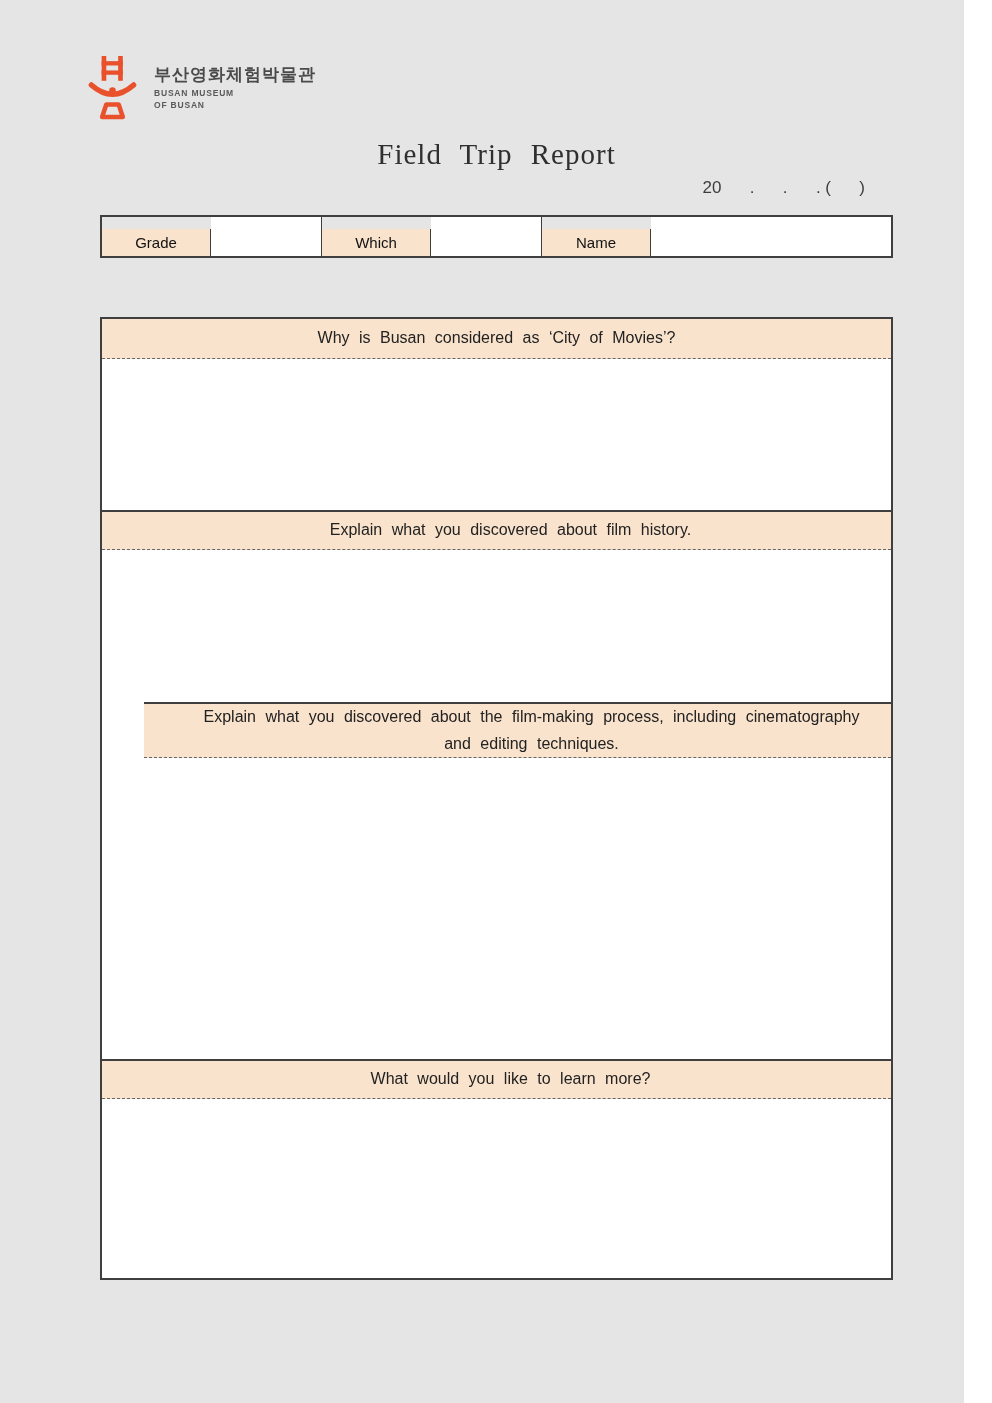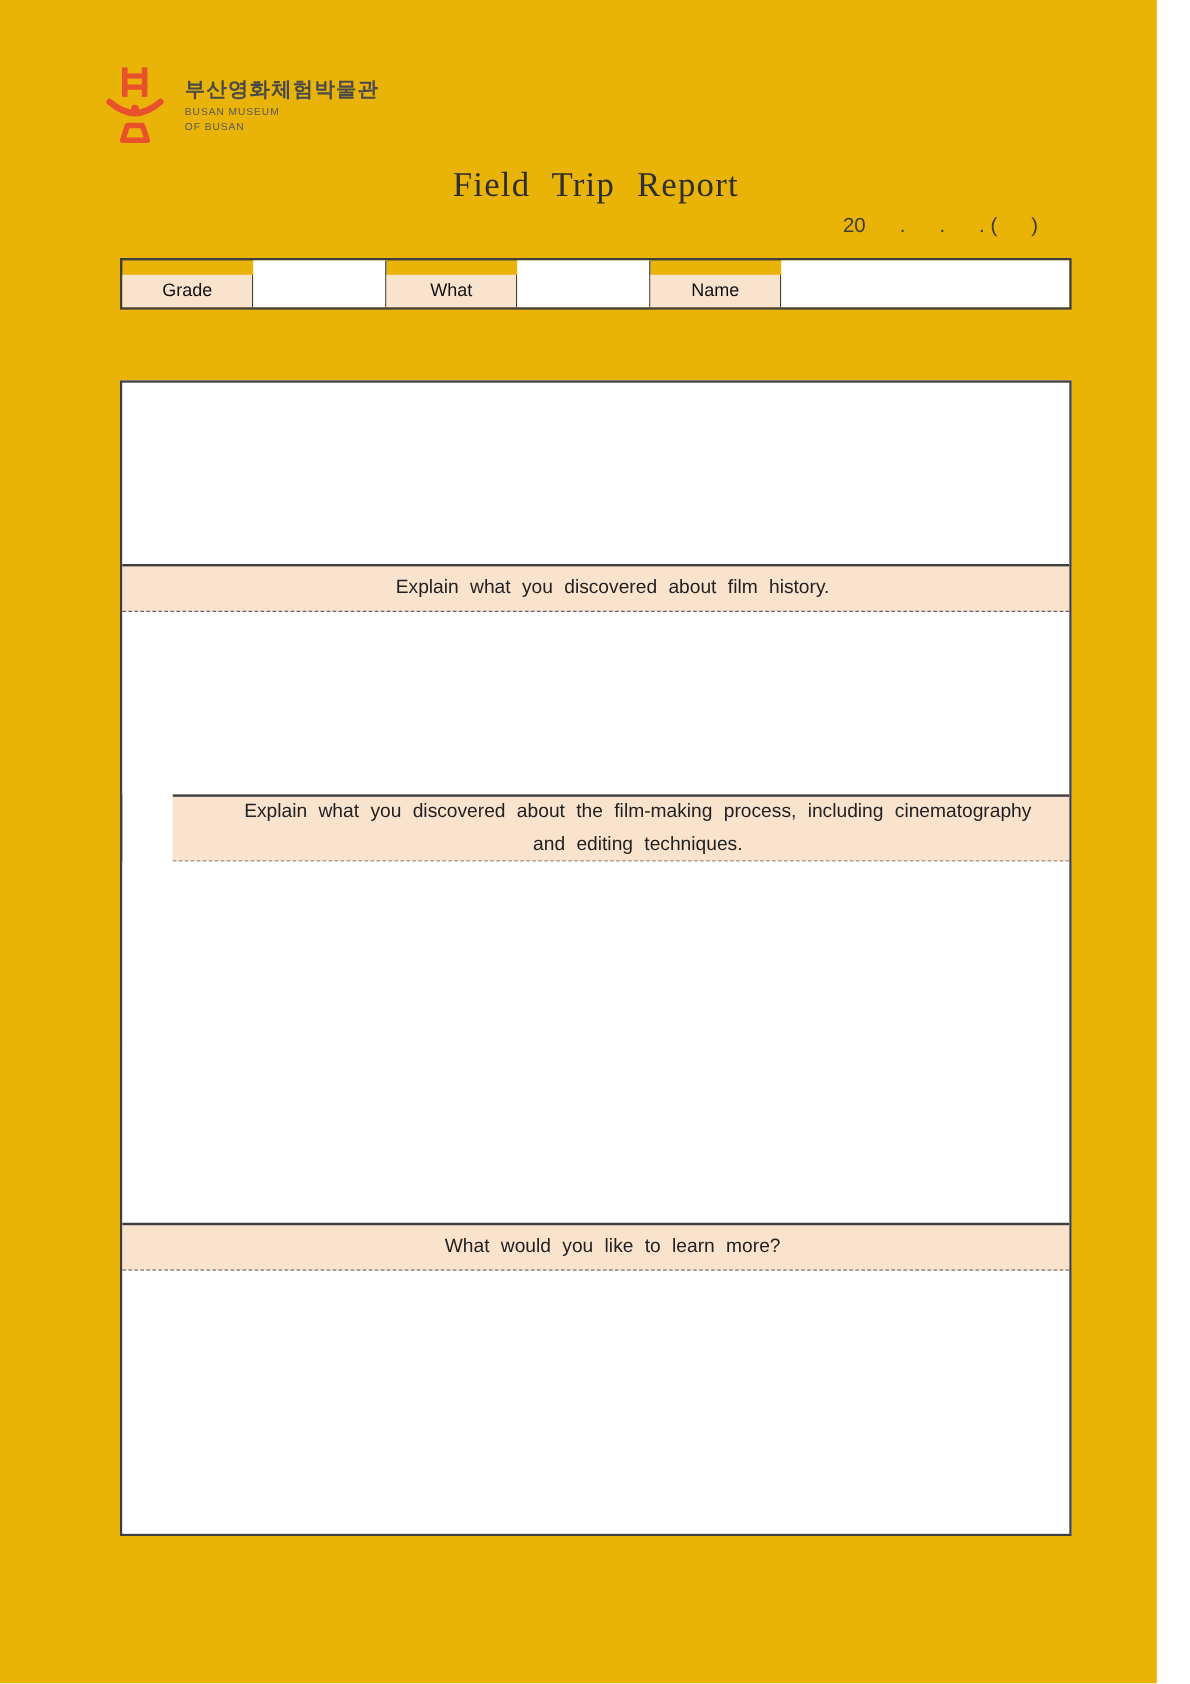--- a/index.html
+++ b/index.html
@@ -5,21 +5,21 @@
   * { margin: 0; padding: 0; box-sizing: border-box; }
   html, body { background: #ffffff; }
   body {
     font-family: "Liberation Sans", sans-serif;
     color: #222222;
   }
   .page {
     position: relative;
     width: 964px;
     height: 1403px;
-    background: #eab308;
+    background: #e5e5e5;
     overflow: hidden;
   }
 
   
   .logo {
     position: absolute;
     left: 88px;
     top: 56px;
     display: flex;
     align-items: center;
@@ -29,21 +29,21 @@
   .logo-text .kr {
     font-size: 17px;
     font-weight: bold;
     color: #4a4a4a;
     letter-spacing: 1px;
     line-height: 1.15;
   }
   .logo-text .en {
     margin-top: 4px;
     font-size: 8.5px;
-    font-weight: normal;
+    font-weight: bold;
     color: #5a5a5a;
     letter-spacing: 0.8px;
     line-height: 1.35;
   }
 
   
   .title {
     position: absolute;
     left: 100px;
     width: 793px;
@@ -150,28 +150,31 @@
     </div>
   </div>
 
   <div class="title">Field Trip Report</div>
 
   <div class="date-line">20      .      .      . (      )</div>
 
   <div class="info-table">
     <div class="cell label">Grade</div>
     <div class="cell value"></div>
-    <div class="cell label">What</div>
+    <div class="cell label">Which</div>
     <div class="cell value"></div>
     <div class="cell label">Name</div>
     <div class="cell value-wide"></div>
   </div>
 
   <div class="main-box">
 
+    <div class="q-header h40">
+      <span>Why is Busan considered as ‘City of Movies’?</span>
+    </div>
     <div class="answer ans-1"></div>
 
     <div class="q-header h40 bordered-top">
       <span>Explain what you discovered about film history.</span>
     </div>
     <div class="answer ans-2"></div>
 
     <div class="q-header h56 bordered-top">
       <span>Explain what you discovered about the film-making process, including cinematography and editing techniques.</span>
     </div>

